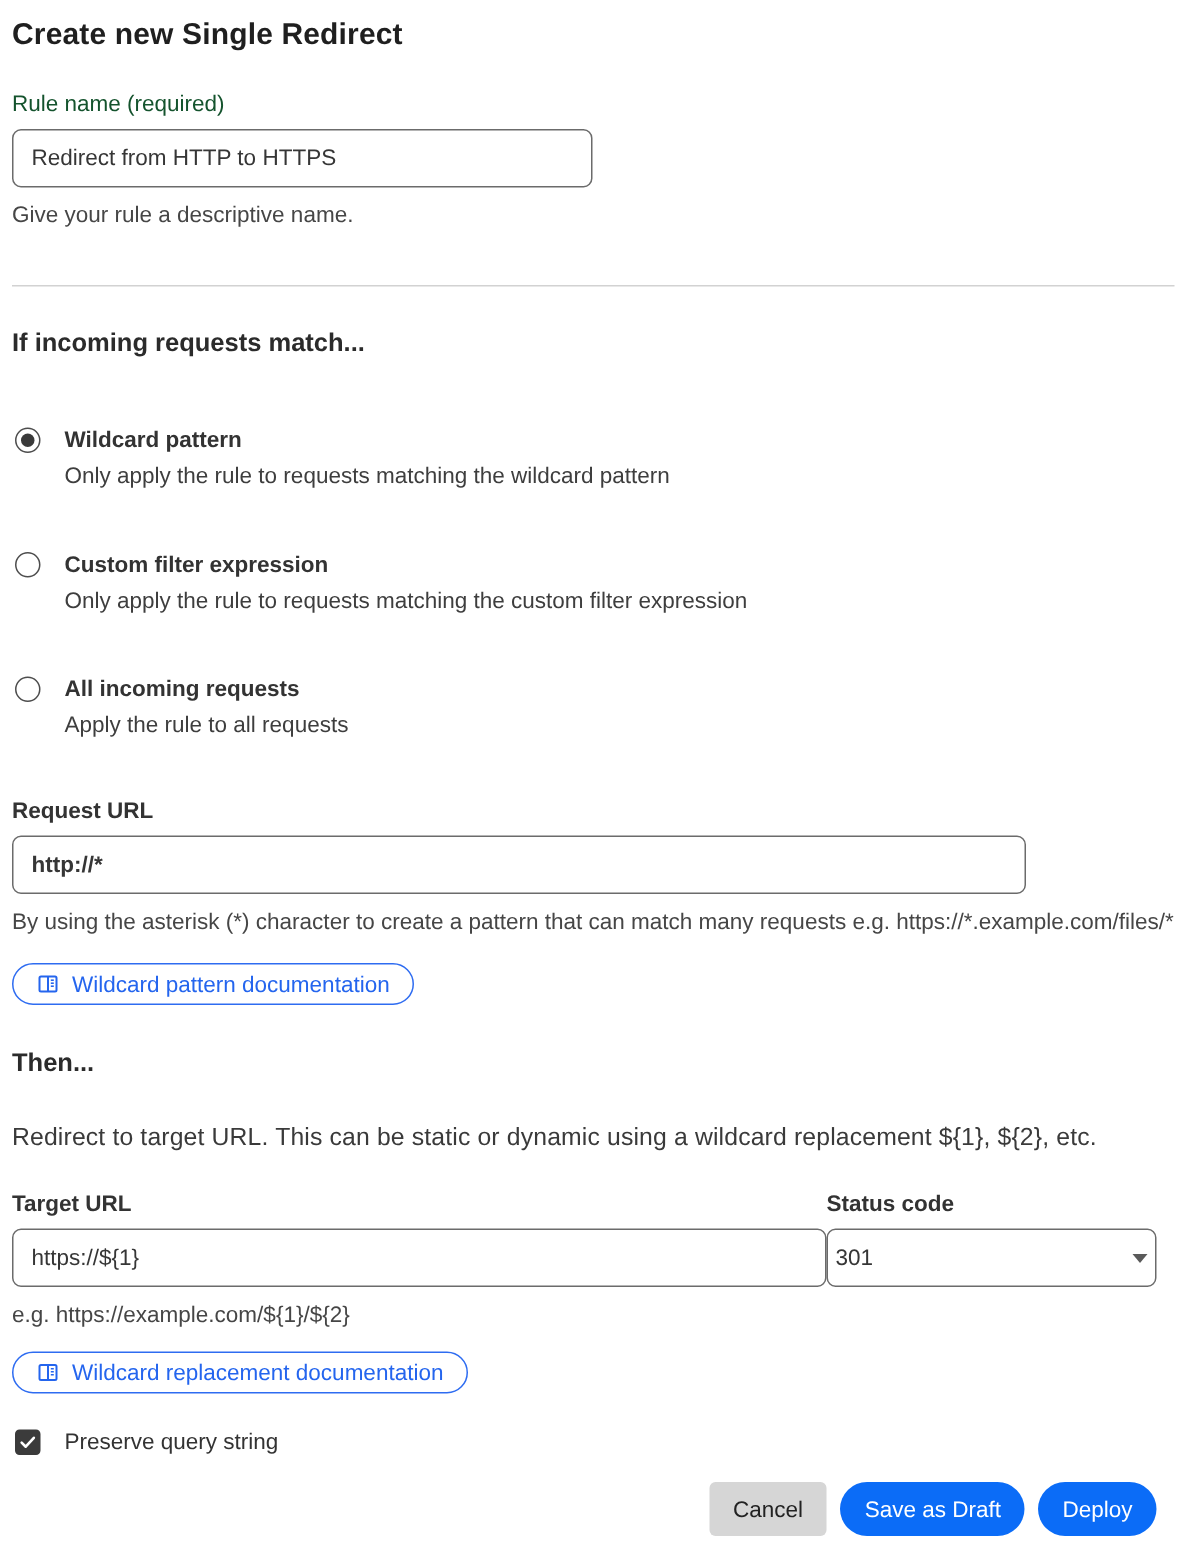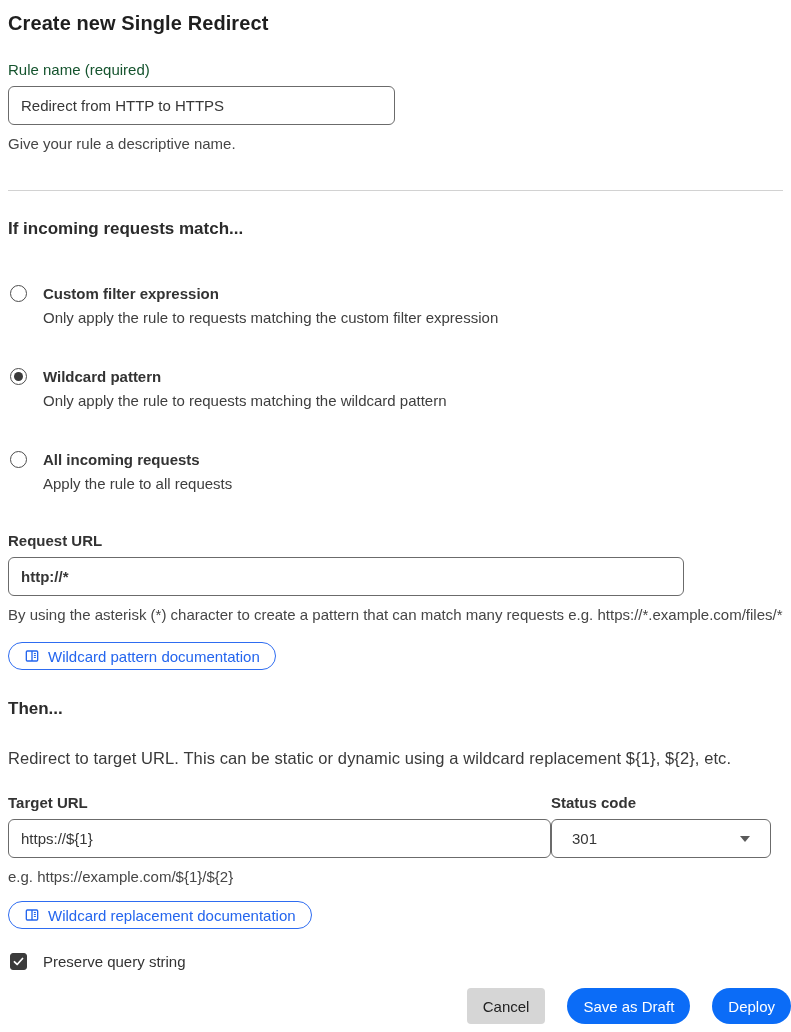--- a/index.html
+++ b/index.html
@@ -74,21 +74,21 @@
 
   .row-2col { display: flex; margin-top: 0; }
   .col-target { width: 543px; }
   .col-status { width: 220px; }
   .col-target .text-input { width: 543px; }
   .select-box {
     margin-top: 8px;
     height: 39px;
     border: 1px solid #6b6b6b;
     border-radius: 6px;
-    padding: 0 20px;
+    padding: 0 5px;
     display: flex; align-items: center; justify-content: space-between;
     font-size: 15px; color: #363636;
     cursor: pointer;
     background: #fff;
   }
   .caret-down {
     width: 0; height: 0;
     border-left: 5px solid transparent;
     border-right: 5px solid transparent;
     border-top: 6px solid #5a5a5a;
@@ -103,22 +103,22 @@
     margin-left: 2px;
     display: flex; align-items: center; justify-content: center;
   }
   .checkbox-box .check { display: none; }
   .checkbox-box.on { background: #3b3b3b; }
   .checkbox-box.on .check { display: block; }
   .checkbox-label { font-size: 15px; color: #333; margin-left: 16px; }
 
   .footer {
     position: absolute;
-    right: 0; bottom: 8px;
-    display: flex; gap: 22px;
+    right: 20px; bottom: 8px;
+    display: flex; gap: 9px;
   }
   .btn {
     height: 36px;
     padding: 0 16px;
     border: none;
     border-radius: 4px;
     font-size: 15px;
     font-family: "Liberation Sans", sans-serif;
     cursor: pointer;
   }
@@ -134,34 +134,34 @@
 
 <div class="field-label">Rule name (required)</div>
 <input class="text-input rule-input" type="text" value="Redirect from HTTP to HTTPS" style="">
 <div class="helper">Give your rule a descriptive name.</div>
 
 <hr class="divider">
 
 <h2 class="section-heading">If incoming requests match...</h2>
 
 <div class="radio-group">
-  <div class="radio-row">
-    <span class="radio-circle"></span>
-    <span class="radio-texts">
-      <div class="radio-label">Custom filter expression</div>
-      <div class="radio-desc">Only apply the rule to requests matching the custom filter expression</div>
-    </span>
-  </div>
   <div class="radio-row">
     <span class="radio-circle on">
         <span class="radio-dot"></span>
       </span>
     <span class="radio-texts">
       <div class="radio-label">Wildcard pattern</div>
       <div class="radio-desc">Only apply the rule to requests matching the wildcard pattern</div>
+    </span>
+  </div>
+  <div class="radio-row">
+    <span class="radio-circle"></span>
+    <span class="radio-texts">
+      <div class="radio-label">Custom filter expression</div>
+      <div class="radio-desc">Only apply the rule to requests matching the custom filter expression</div>
     </span>
   </div>
   <div class="radio-row">
     <span class="radio-circle"></span>
     <span class="radio-texts">
       <div class="radio-label">All incoming requests</div>
       <div class="radio-desc">Apply the rule to all requests</div>
     </span>
   </div>
 </div>

